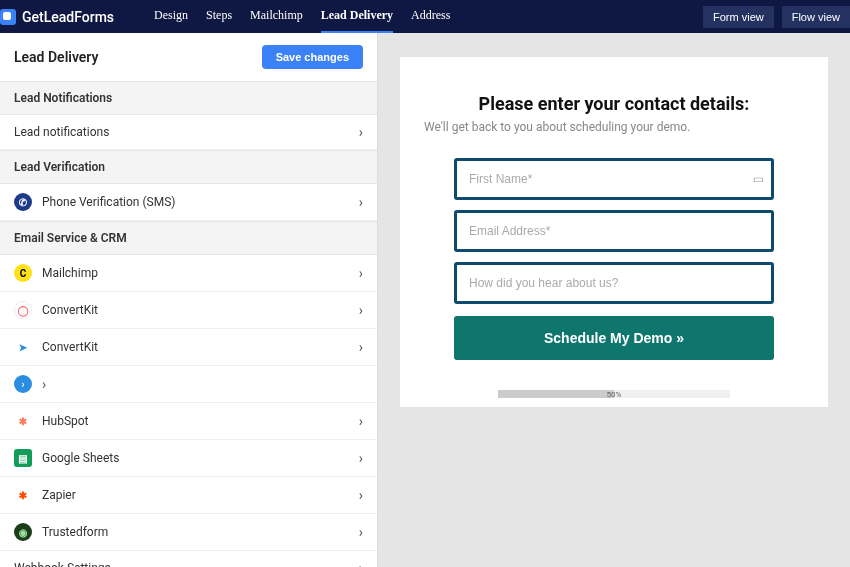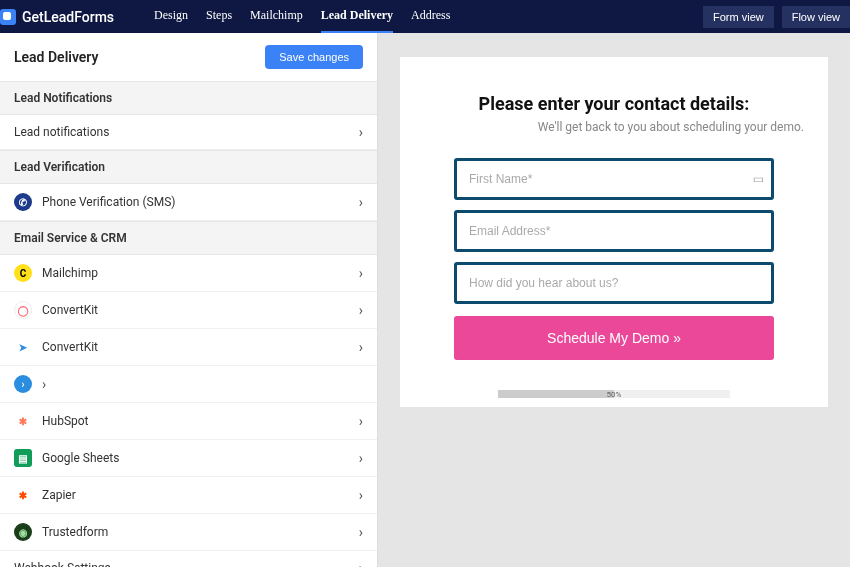--- a/index.html
+++ b/index.html
@@ -94,20 +94,21 @@
     color: #222;
   }
   .save-btn {
     background: #3b82f6;
     color: #fff;
     border: none;
     font-size: 11px;
     padding: 6px 14px;
     border-radius: 4px;
     cursor: pointer;
+    font-weight: bold;
   }
   .section-header {
     background: #f4f4f4;
     padding: 9px 14px;
     font-size: 12px;
     font-weight: 600;
     color: #333;
     border-top: 1px solid #e5e5e5;
     border-bottom: 1px solid #e5e5e5;
   }
@@ -148,21 +149,21 @@
     height: 350px;
     padding: 36px 24px 20px;
   }
   .form-title {
     text-align: center;
     font-size: 18px;
     font-weight: 700;
     color: #111;
   }
   .form-sub {
-    text-align: right;
+    text-align: left;
     font-size: 12px;
     color: #888;
     margin-top: 6px;
     margin-bottom: 24px;
   }
   .form-input {
     width: 320px;
     margin: 0 auto 10px;
     display: block;
     padding: 11px 12px;
@@ -179,26 +180,26 @@
     right: 10px;
     top: 50%;
     transform: translateY(-50%);
     color: #999;
     font-size: 12px;
   }
   .form-btn {
     display: block;
     width: 320px;
     margin: 12px auto 0;
-    background: #ec4899;
+    background: #0f766e;
     color: #fff;
     border: none;
     padding: 14px 0;
     font-size: 14px;
-    font-weight: 400;
+    font-weight: 700;
     border-radius: 3px;
     cursor: pointer;
   }
   .progress-wrap {
     width: 232px;
     height: 8px;
     background: #f0f0f0;
     margin: 30px auto 0;
     position: relative;
   }

